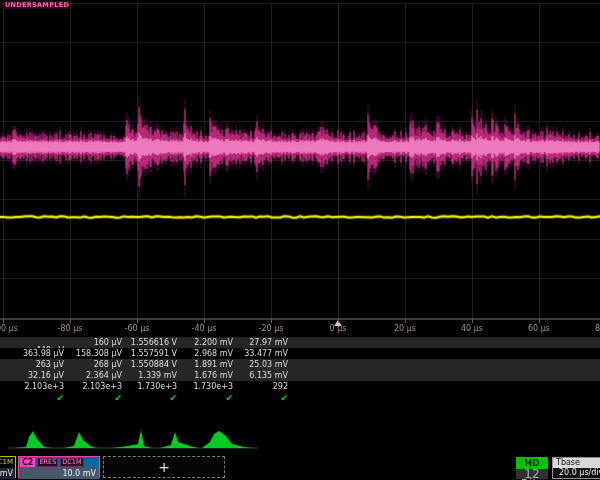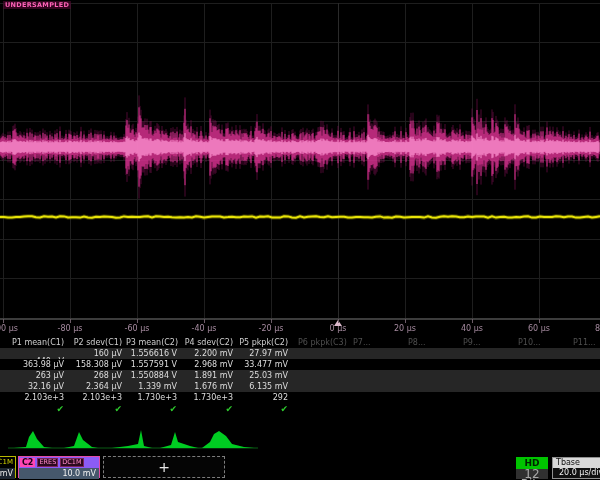--- a/index.html
+++ b/index.html
@@ -33,21 +33,21 @@
   .mcell.check{color:#2ecc2e;font-size:9px;}
   
   #histicons{position:absolute;left:0;top:428px;display:block;}
   
   .bbar{position:absolute;left:0;top:456px;width:600px;height:24px;}
   .descbox{position:absolute;top:0;height:22px;box-sizing:border-box;}
   .descbox .drow{height:11px;line-height:11px;display:flex;align-items:center;overflow:hidden;}
   .c1box{left:-26px;width:42px;border:1px solid #b9b900;background:#000;}
   .c1box .coupling{width:100%;text-align:right;color:#d6d600;font-size:7px;padding-right:2px;}
   .c1box .scale{width:100%;text-align:right;color:#e8e8e8;font-size:8px;background:#1c2430;padding-right:2px;box-sizing:border-box;}
-  .c2box{left:18px;width:82px;border:1px solid #e44ba6;background:#8b5cf6;}
+  .c2box{left:18px;width:82px;border:1px solid #e44ba6;background:#0369a1;}
   .c2badge{background:#ff46b4;color:#1a001a;font-weight:bold;font-size:8px;padding:0 2px;margin-left:1px;line-height:9px;}
   .ctag{color:#ff8ac8;font-size:6.5px;background:#2d0a20;border:1px solid #7a2458;line-height:7px;padding:0 1px;margin-left:2px;}
   .c2box .scale{width:100%;text-align:right;color:#f2f2f2;font-size:8px;background:#46586c;padding-right:3px;box-sizing:border-box;}
   .addbox{left:103px;width:122px;height:22px;border:1px dashed #7d7d7d;background:#050505;
           color:#e8e8e8;font-size:14px;display:flex;align-items:center;justify-content:center;}
   .hdwrap{position:absolute;left:516px;top:1px;width:32px;}
   .hdbadge{background:#00c400;color:#002200;font-weight:bold;font-size:9px;text-align:center;height:12px;line-height:12px;}
   .hdbits{background:#303030;color:#a8a8a8;font-size:12px;text-align:center;height:10px;line-height:10px;}
   .tbasebox{position:absolute;left:552px;top:1px;width:88px;height:22px;border:1px solid #909090;box-sizing:border-box;}
   .tbasehdr{background:#d9d9d9;color:#111;font-size:8px;height:10px;line-height:10px;padding-left:3px;}
@@ -105,33 +105,20 @@
       <div class="tick" style="left: 405px;"></div>
       <span class="tlabel" style="left: 405px; color: rgb(166, 139, 160);">20 µs</span>
       <div class="tick" style="left: 472px;"></div>
       <span class="tlabel" style="left: 472px; color: rgb(166, 139, 160);">40 µs</span>
       <div class="tick" style="left: 539px;"></div>
       <span class="tlabel" style="left: 539px; color: rgb(166, 139, 160);">60 µs</span>
       <span class="tlabel" style="left: 606px; color: rgb(166, 139, 160);">80 µs</span>
     </div>
 
   <div class="mtable" id="mtable">
-      <div class="mrow ">
-        <div class="mcell hdr" style="width: 68px;">P1 mean(C1)</div>
-        <div class="mcell hdr" style="width: 58px;">P2 sdev(C1)</div>
-        <div class="mcell hdr" style="width: 55px;">P3 mean(C2)</div>
-        <div class="mcell hdr" style="width: 56px;">P4 sdev(C2)</div>
-        <div class="mcell hdr" style="width: 55px;">P5 pkpk(C2)</div>
-        <div class="mcell hdr dim" style="width: 55px;">P6 pkpk(C3)</div>
-        <div class="mcell hdr dim" style="width: 55px;">P7...</div>
-        <div class="mcell hdr dim" style="width: 55px;">P8...</div>
-        <div class="mcell hdr dim" style="width: 55px;">P9...</div>
-        <div class="mcell hdr dim" style="width: 55px;">P10...</div>
-        <div class="mcell hdr dim" style="width: 40px;">P11...</div>
-      </div>
       <div class="mrow stripe">
         <div class="mcell" style="width: 68px; margin-top: 8px;">440 µV</div>
         <div class="mcell" style="width: 58px;">160 µV</div>
         <div class="mcell" style="width: 55px;">1.556616 V</div>
         <div class="mcell" style="width: 56px;">2.200 mV</div>
         <div class="mcell" style="width: 55px;">27.97 mV</div>
         <div class="mcell" style="width: 55px;"></div>
         <div class="mcell" style="width: 55px;"></div>
         <div class="mcell" style="width: 55px;"></div>
         <div class="mcell" style="width: 55px;"></div>

